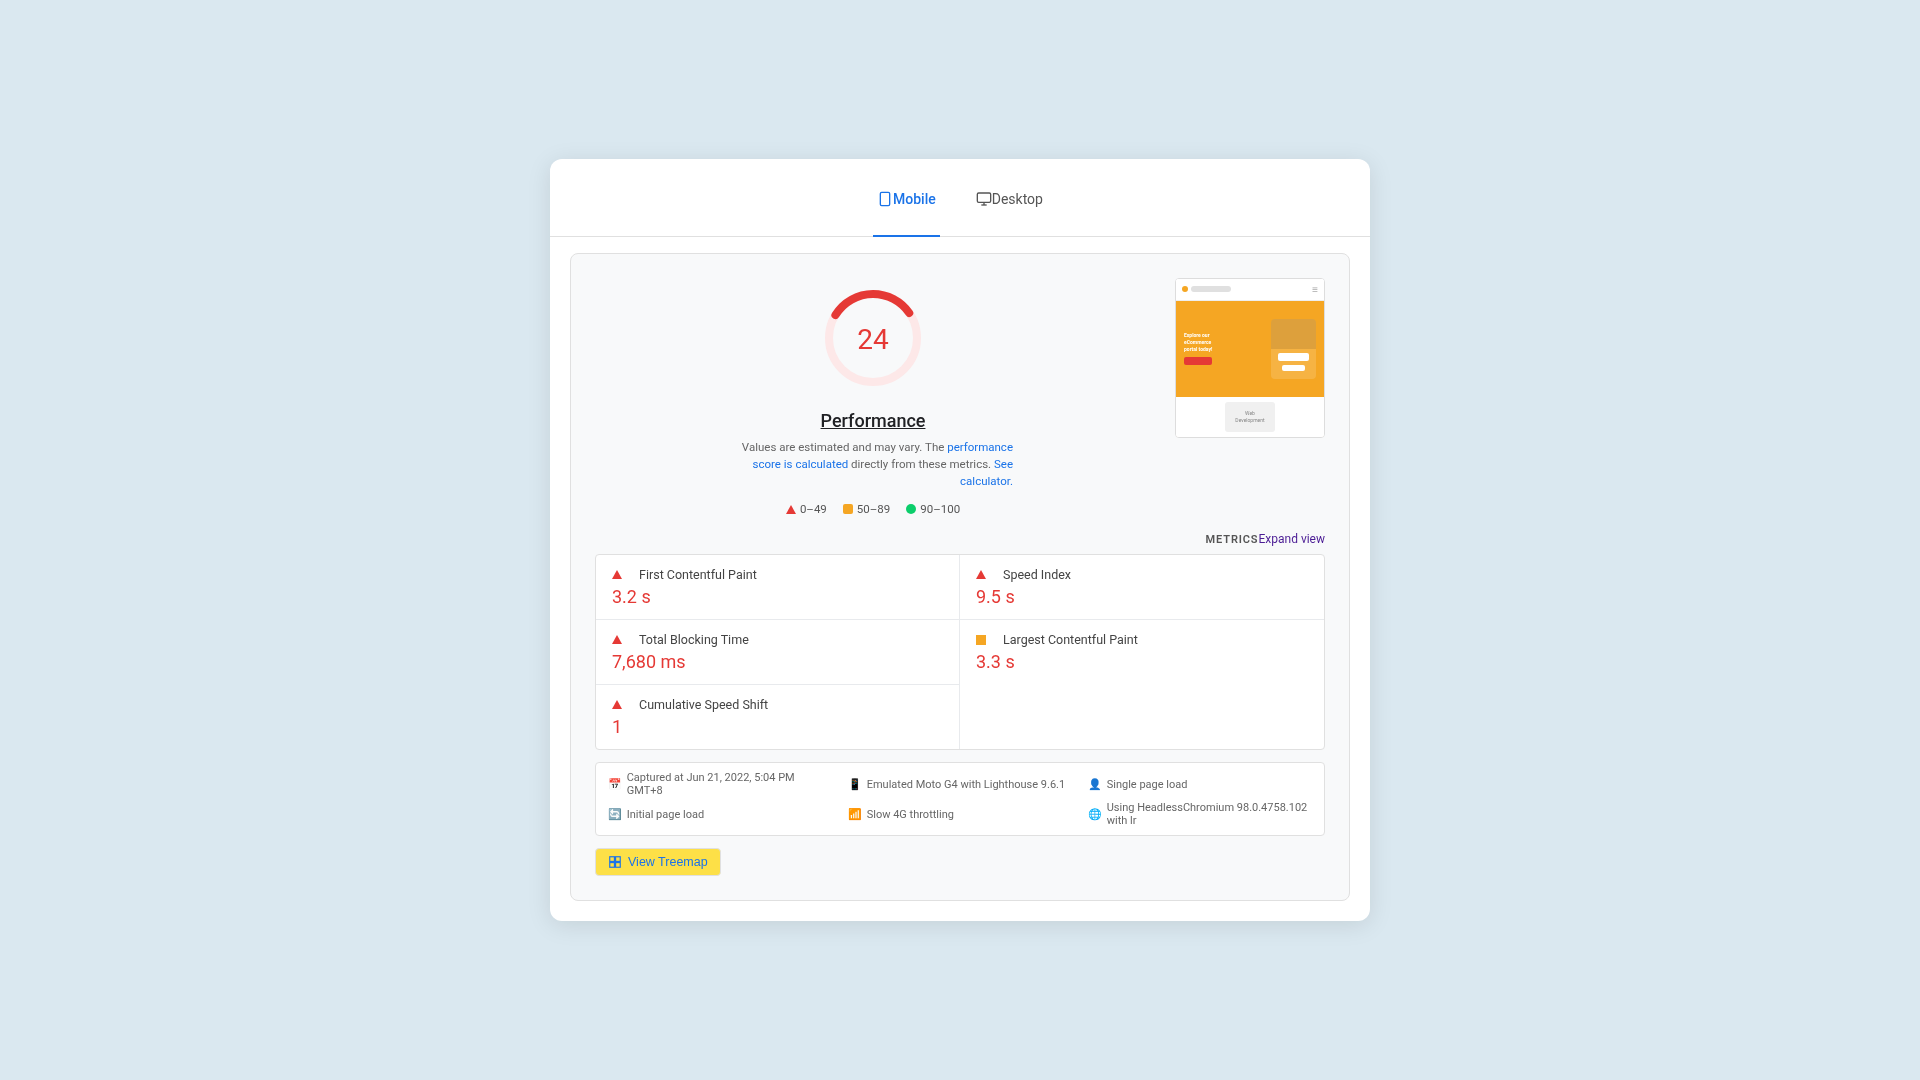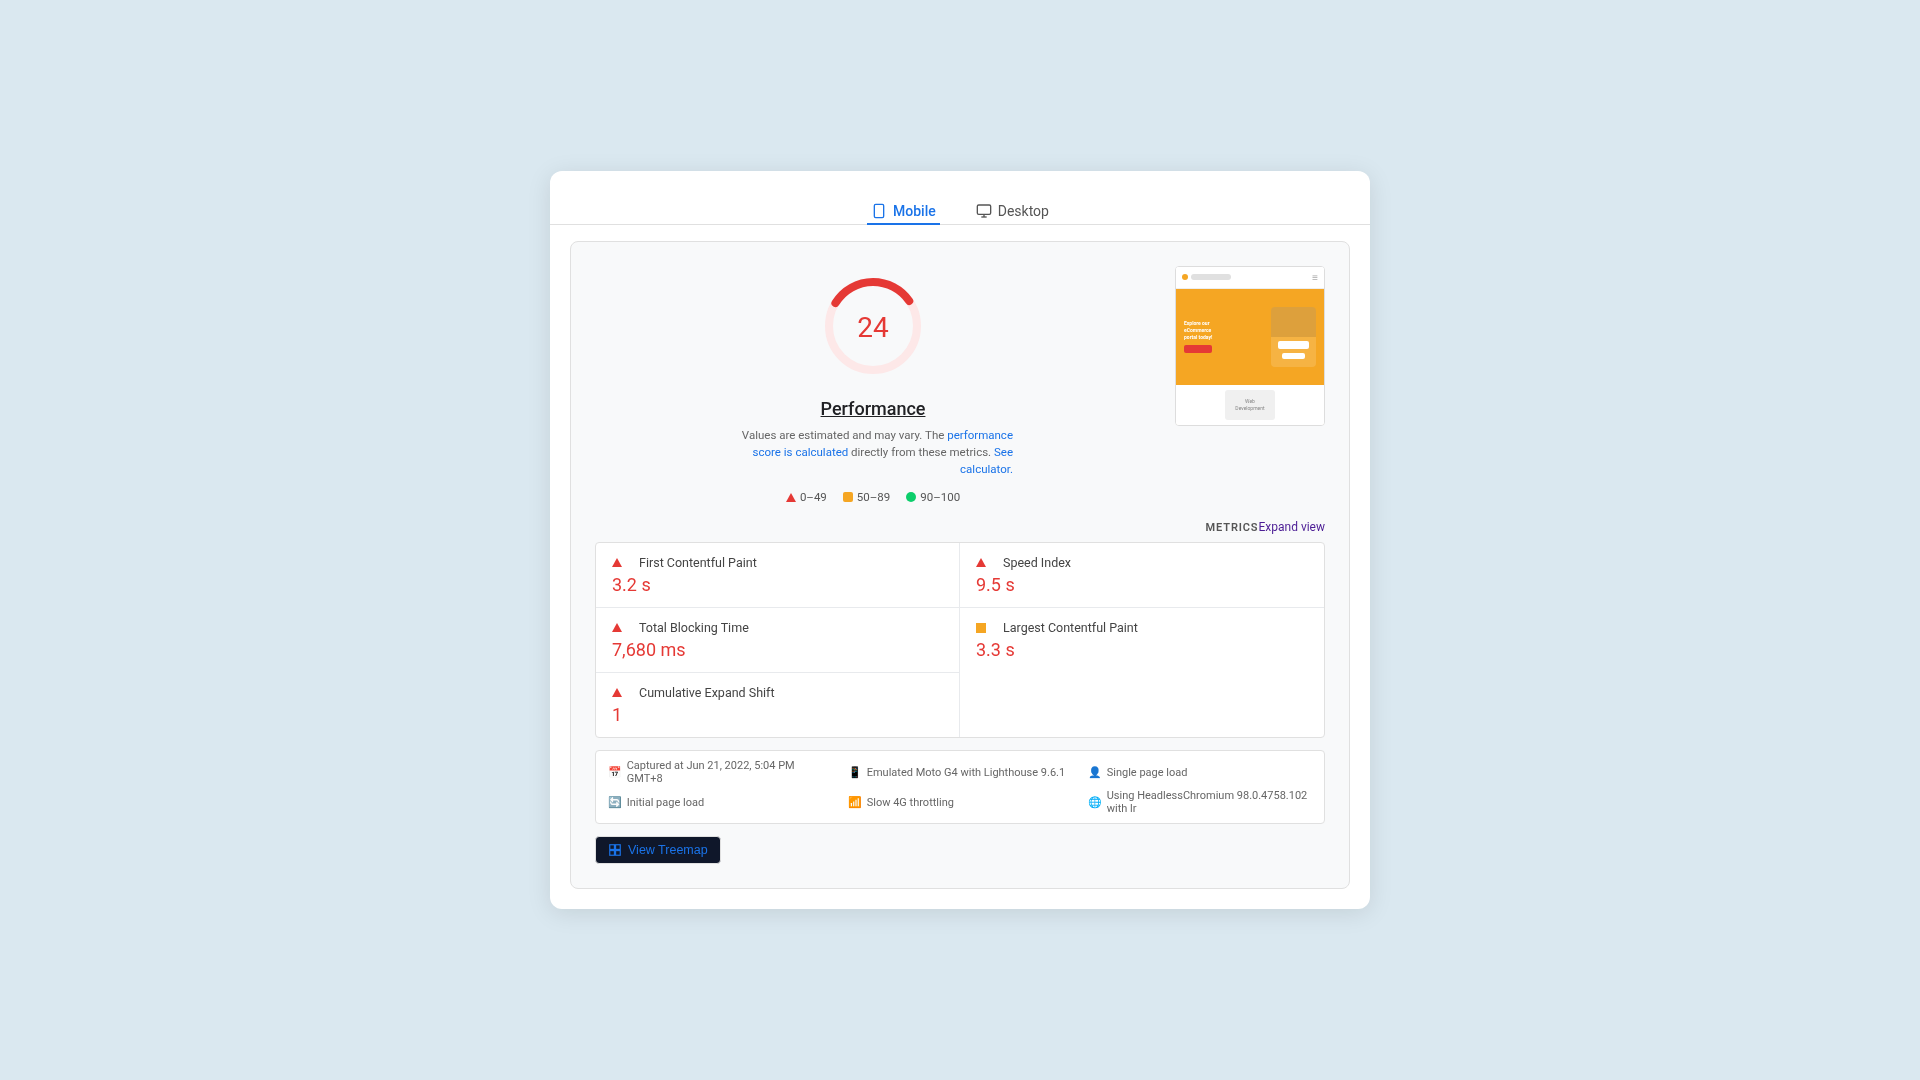--- a/index.html
+++ b/index.html
@@ -27,22 +27,21 @@
       display: flex;
       justify-content: center;
       gap: 32px;
       border-bottom: 1px solid #e0e0e0;
       padding-bottom: 0;
       margin-bottom: 0;
     }
     .tab {
       display: flex;
       align-items: flex-end;
-      gap: 6px;
-      padding: 8px 4px 4px 4px;
+      padding: 8px 4px 28px 4px;
       font-size: 14px;
       color: #555;
       cursor: pointer;
       border-bottom: 2px solid transparent;
       margin-bottom: -1px;
     }
     .tab.active {
       color: #1a73e8;
       border-bottom: 2px solid #1a73e8;
       font-weight: 500;
@@ -297,21 +296,21 @@
     .treemap-btn {
       display: inline-flex;
       gap: 6px;
       font-size: 12.5px;
       color: #1a73e8;
       border: 1px solid #e0e0e0;
       border-radius: 4px;
       padding: 6px 12px;
       margin: 12px 0 0 0;
       cursor: pointer;
-      background: #0f172a;
+      background: #fde047;
     }
   </style>
 </head>
 <body>
 
 <div class="card">
 
   <div class="tabs">
     <div class="tab active">
       <svg class="tab-icon" viewBox="0 0 24 24" fill="none" stroke="#1a73e8" stroke-width="2">
@@ -428,21 +427,21 @@
         <div class="metric-label-row">
           <span class="metric-icon-orange"></span>
           <span>Largest Contentful Paint</span>
         </div>
         <div class="metric-value" style="color:#e53935;">3.3 s</div>
       </div>
 
       <div class="metric-cell">
         <div class="metric-label-row">
           <span class="metric-icon-red"></span>
-          <span>Cumulative Expand Shift</span>
+          <span>Cumulative Speed Shift</span>
         </div>
         <div class="metric-value">1</div>
       </div>
     </div>
 
     
     <div class="footer-info">
       <div class="footer-info-item">
         <span class="fi-icon">📅</span>
         <span>Captured at Jun 21, 2022, 5:04 PM GMT+8</span>

